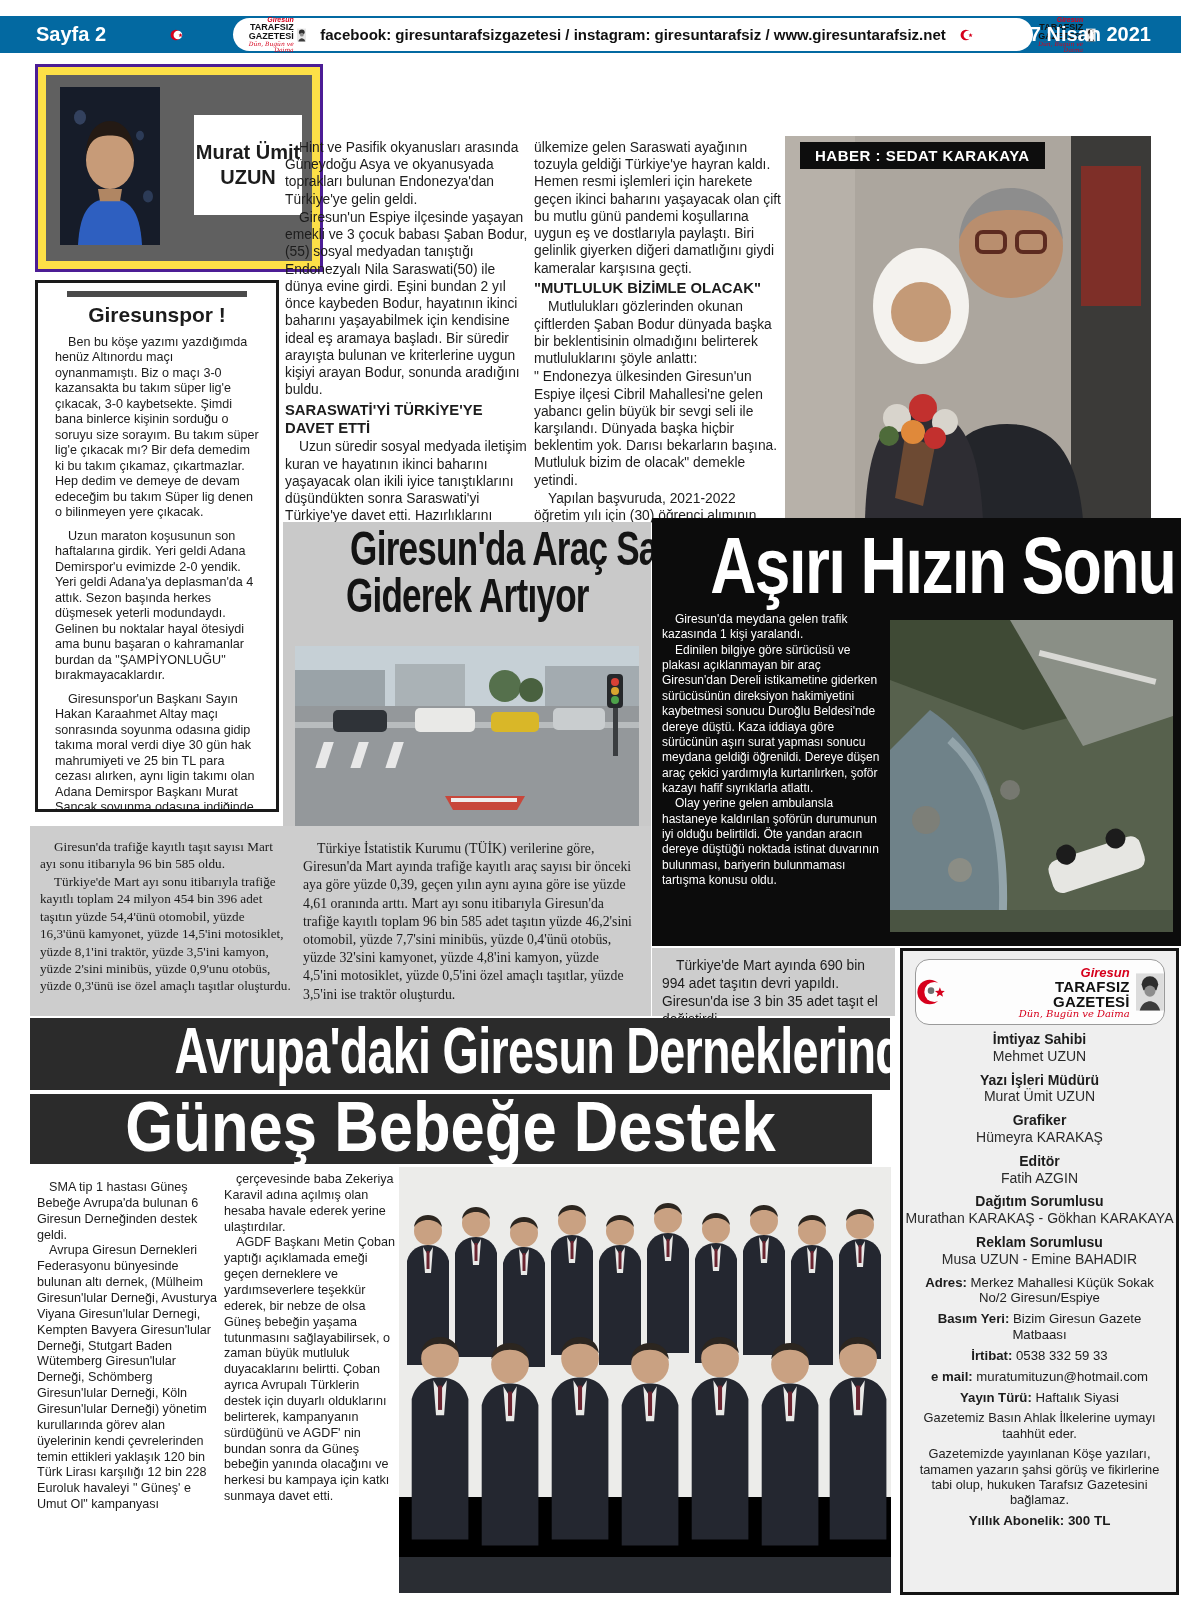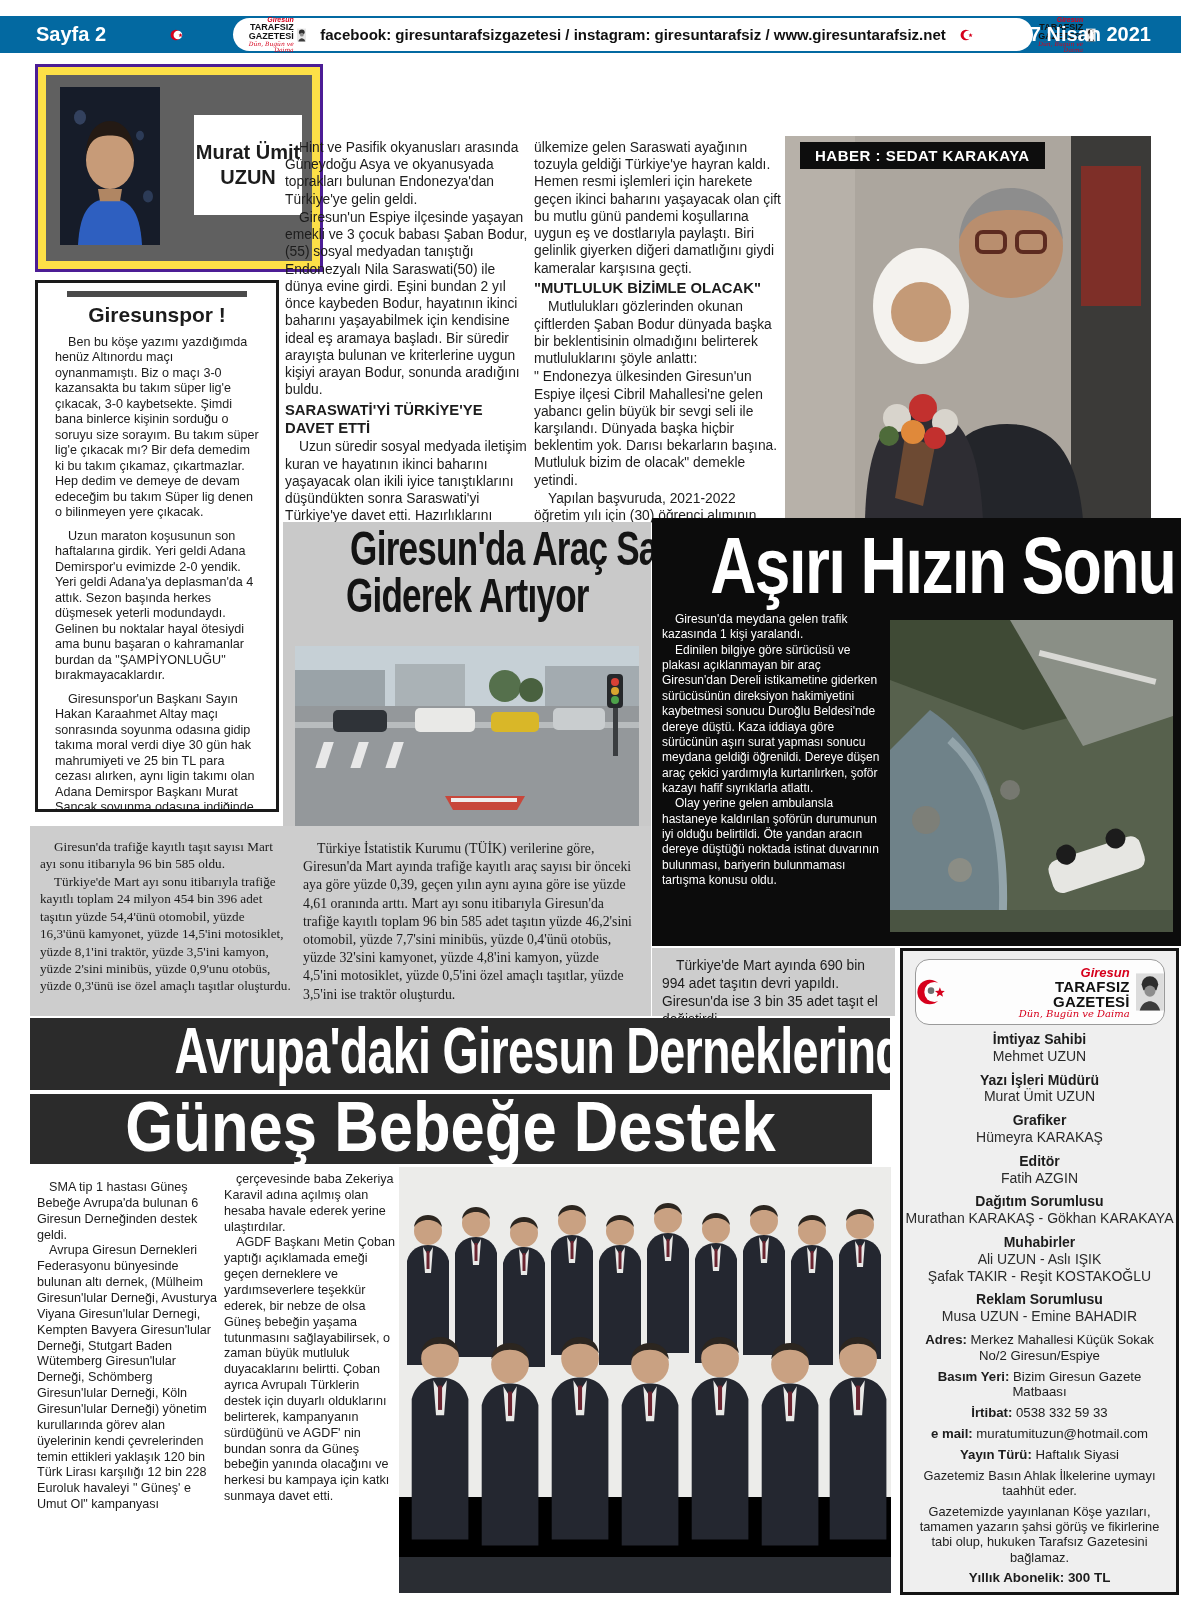--- a/index.html
+++ b/index.html
@@ -312,25 +312,20 @@
     </div>
     <div class="mh-entry">
       <div class="mh-role">Editör</div>
       <div class="mh-name">Fatih AZGIN</div>
     </div>
     <div class="mh-entry">
       <div class="mh-role">Dağıtım Sorumlusu</div>
       <div class="mh-name">Murathan KARAKAŞ - Gökhan KARAKAYA</div>
     </div>
     <div class="mh-entry">
-      <div class="mh-role">Muhabirler</div>
-      <div class="mh-name">Ali UZUN - Aslı IŞIK</div>
-      <div class="mh-name">Şafak TAKIR - Reşit KOSTAKOĞLU</div>
-    </div>
-    <div class="mh-entry">
       <div class="mh-role">Reklam Sorumlusu</div>
       <div class="mh-name">Musa UZUN - Emine BAHADIR</div>
     </div>
     <div class="mh-info"><b>Adres:</b><span> Merkez Mahallesi Küçük Sokak No/2 Giresun/Espiye</span></div>
     <div class="mh-info"><b>Basım Yeri:</b><span> Bizim Giresun Gazete Matbaası</span></div>
     <div class="mh-info"><b>İrtibat:</b><span> 0538 332 59 33</span></div>
     <div class="mh-info"><b>e mail:</b><span> muratumituzun@hotmail.com</span></div>
     <div class="mh-info"><b>Yayın Türü:</b><span> Haftalık Siyasi</span></div>
     <div class="mh-note">Gazetemiz Basın Ahlak İlkelerine uymayı taahhüt eder.</div>
     <div class="mh-note">Gazetemizde yayınlanan Köşe yazıları, tamamen yazarın şahsi görüş ve fikirlerine tabi olup, hukuken Tarafsız Gazetesini bağlamaz.</div>

